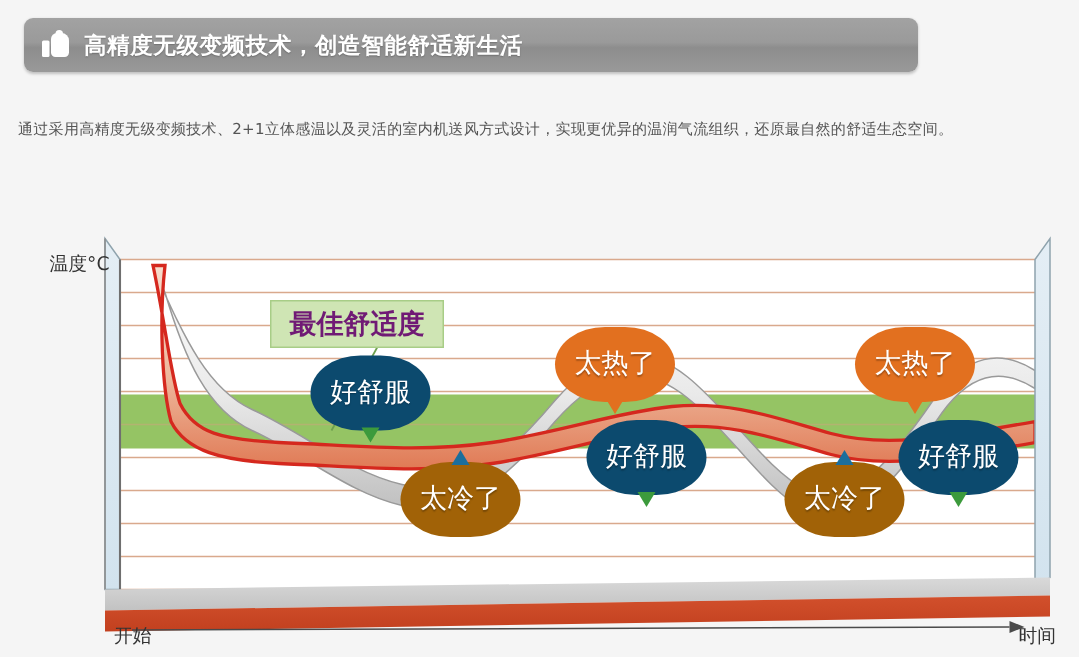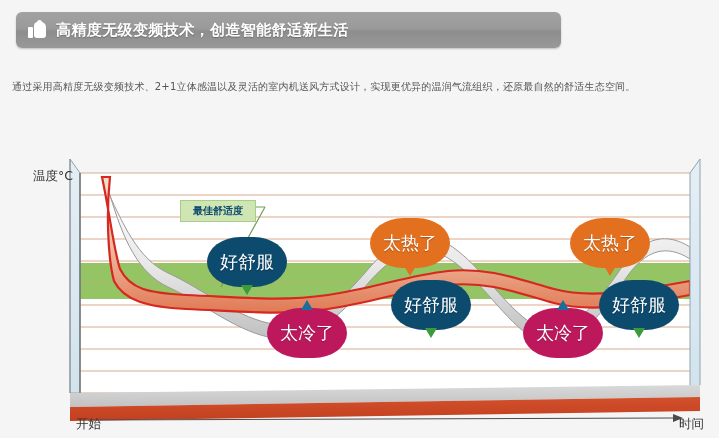--- a/index.html
+++ b/index.html
@@ -5,21 +5,21 @@
   html,body{margin:0;padding:0;}
   body{
     width:719px;height:438px;overflow:hidden;
     background:#f4f4f4;
     font-family:"DejaVu Sans","Liberation Sans",sans-serif;
   }
   .page{position:relative;width:719px;height:438px;background:#f5f5f5;}
 
   
   .header{
-    position:absolute;left:16px;top:12px;width:545px;height:36px;
+    position:absolute;left:16px;top:12px;width:596px;height:36px;
     border-radius:6px;
     background:linear-gradient(to bottom,#a2a2a2 0%,#9a9a9a 45%,#8d8d8d 55%,#999999 100%);
     box-shadow:0 1px 2px rgba(0,0,0,.22);
     display:flex;align-items:center;
   }
   .thumb-icon{
     margin-left:12px;margin-right:9px;width:19px;height:19px;
     position:relative;flex:0 0 auto;
   }
   .thumb-icon .pad{
@@ -78,38 +78,38 @@
 
   
   .bubble{
     position:absolute;color:#fff;font-size:18px;font-weight:normal;
     white-space:nowrap;text-shadow:0 1px 1px rgba(0,0,0,.28);
     padding:17px 13px;border-radius:50%/60%;
     line-height:16px;
   }
   .bubble.green{background:#0c4a6e;}
   .bubble.orange{background:#e2701f;}
-  .bubble.blue{background:#be185d;}
+  .bubble.blue{background:#a16207;}
   .bubble .tail{
     position:absolute;width:0;height:0;left:50%;margin-left:-6px;
   }
   .bubble.green .tail,.bubble.orange .tail{
     bottom:-8px;border-left:6px solid transparent;border-right:6px solid transparent;
   }
   .bubble.green .tail{border-top:10px solid #3c9a3c;}
   .bubble.orange .tail{border-top:10px solid #e2701f;}
   .bubble.blue .tail{
     top:-8px;border-left:6px solid transparent;border-right:6px solid transparent;
     border-bottom:10px solid #1b6e9c;
   }
 
   .band-label{
     position:absolute;left:180px;top:200px;
     background:#cfe5b4;border:1px solid #a8cd87;
-    color:#0c4a6e;font-size:10px;font-weight:bold;
+    color:#701a75;font-size:18px;font-weight:bold;
     padding:3px 12px;white-space:nowrap;
   }
   .x-start{
     position:absolute;left:76px;top:416px;font-size:12.5px;color:#333;
   }
   .x-end{
     position:absolute;left:679px;top:416px;font-size:12.5px;color:#333;
   }
 </style>
 </head>

